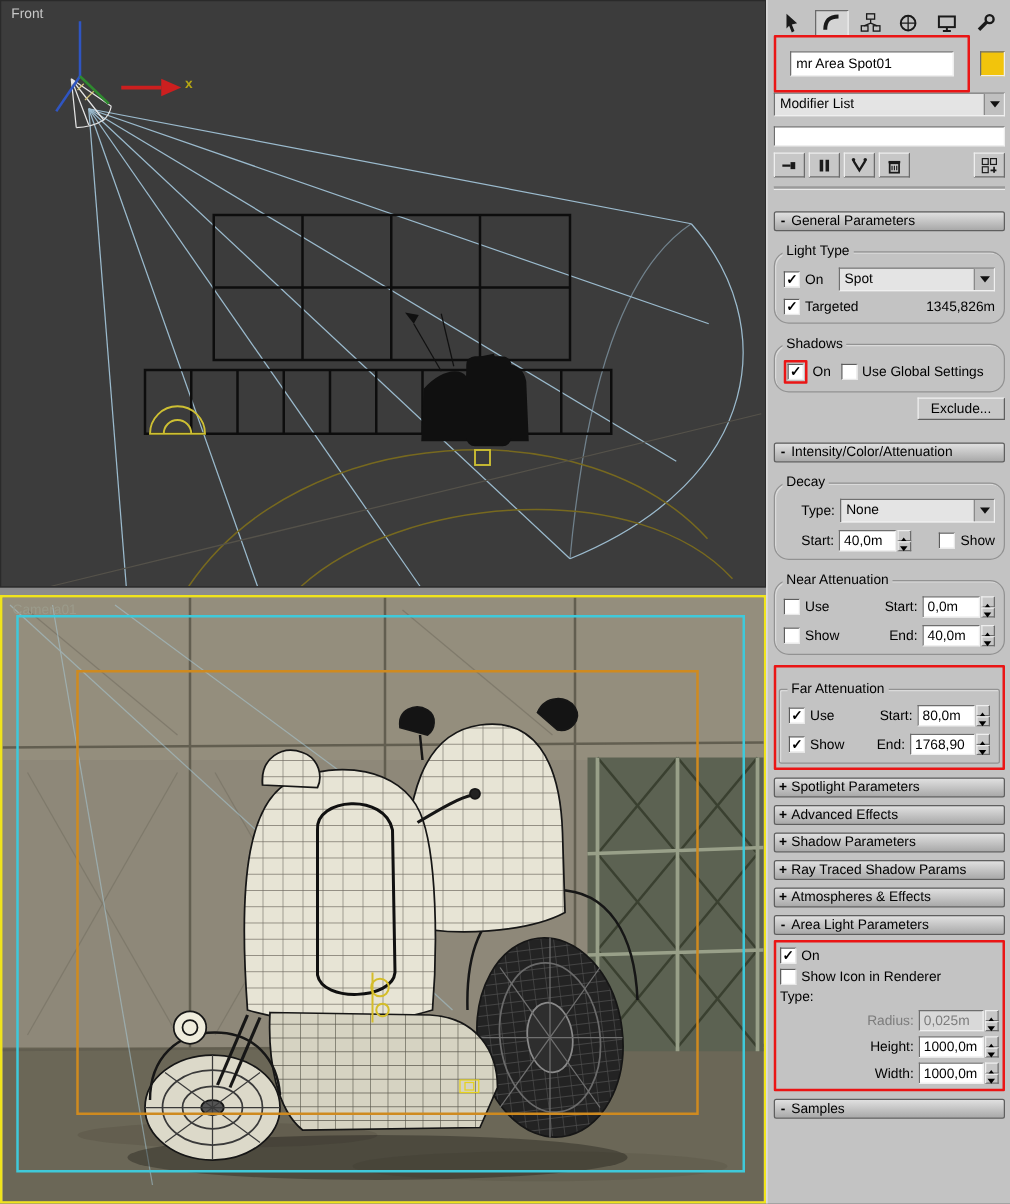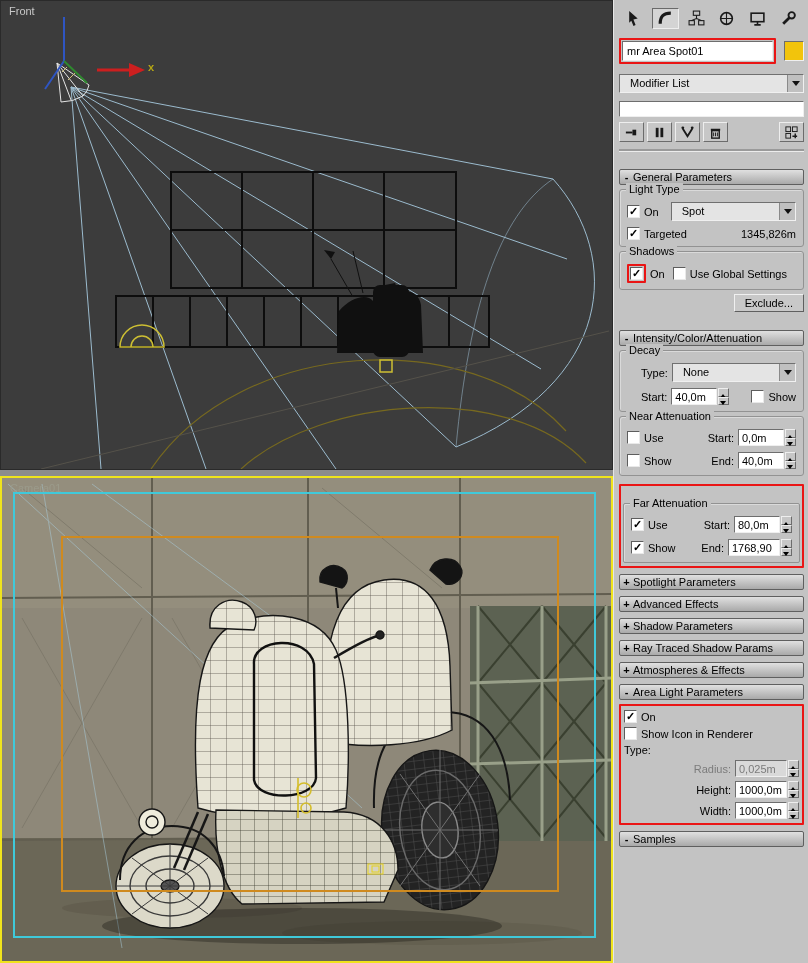--- a/index.html
+++ b/index.html
@@ -29,38 +29,38 @@
 
   .name-row{margin-top:8px;height:26px}
   .name-input{width:100%;height:20px;background:#fff;border:1px solid;border-color:#6e6e6e #efefef #efefef #6e6e6e;
               padding:3px 4px;white-space:nowrap;overflow:hidden;display:block}
   .swatch{width:20px;height:20px;border:1px solid;border-color:#6e6e6e #efefef #efefef #6e6e6e}
   .swatch-obj{background:#f2c40c}
   .swatch-light{width:44px;height:20px;background:#fbf2c7;border:1px solid;border-color:#6e6e6e #efefef #efefef #6e6e6e}
 
   .dd{display:flex;align-items:stretch;height:19px;background:#e4e4e4;border:1px solid;
       border-color:#707070 #f0f0f0 #f0f0f0 #707070}
-  .dd .val{flex:1;padding:2px 10px;white-space:nowrap;overflow:hidden}
+  .dd .val{flex:1;padding:2px 4px;white-space:nowrap;overflow:hidden}
   .dd .arrow{width:16px;background:#c0c0c0;border-left:1px solid #8a8a8a;display:flex;align-items:center;justify-content:center}
   .dd .arrow::after{content:"";border:4px solid transparent;border-top:5px solid #111;margin-top:4px}
 
   .stackbox{margin-top:8px;height:16px;background:#fff;border:1px solid;border-color:#6e6e6e #efefef #efefef #6e6e6e}
   .stacktools{margin-top:4px;height:22px;display:flex;gap:3px;align-items:center}
   .tool{width:25px;height:20px;background:#c7c7c7;border:1px solid;border-color:#eeeeee #6c6c6c #6c6c6c #eeeeee;
         display:flex;align-items:center;justify-content:center}
   .tool.last{margin-left:auto}
   .divider{margin-top:6px;height:2px;background:#9a9a9a;box-shadow:0 1px 0 #ececec}
 
   .rh{height:16px;display:flex;align-items:center;background:linear-gradient(#e0e0e0,#a9a9a9);
       border:1px solid #5f5f5f;border-radius:2px;overflow:hidden}
   .rh .sign{width:13px;text-align:center;font-weight:bold}
   .rh .title{flex:1;text-align:left;margin-right:13px;white-space:nowrap}
   .mt18{margin-top:18px}.mt10{margin-top:10px}.mt8{margin-top:8px}.mt6{margin-top:6px}.mt4{margin-top:4px}
 
-  .gb{position:relative;border:1px solid #929292;border-radius:3px;margin-top:4px;padding:12px 7px 6px 7px;
+  .gb{position:relative;border:1px solid #929292;border-radius:12px;margin-top:16px;padding:12px 7px 6px 7px;
       box-shadow:inset 1px 1px 0 #dadada}
   .gb>.legend{position:absolute;top:-7px;left:6px;background:#c3c3c3;padding:0 3px;white-space:nowrap}
   .gb .row + .row{margin-top:6px}
 
   .cb{width:13px;height:13px;flex:0 0 13px;background:#fff;border:1px solid;
       border-color:#5d5d5d #e9e9e9 #e9e9e9 #5d5d5d;position:relative}
   .cb.checked::after{content:"✓";position:absolute;left:1px;top:-1px;font-size:11px;font-weight:bold;color:#000}
 
   .spin{display:inline-flex;align-items:stretch;height:17px}
   .spin .field{width:46px;background:#fff;border:1px solid;border-color:#6e6e6e #efefef #efefef #6e6e6e;
@@ -70,21 +70,21 @@
   .spin .btns span{flex:1;position:relative;background:#c6c6c6;border:1px solid;border-color:#eee #6c6c6c #6c6c6c #eee}
   .spin .btns .up::after{content:"";position:absolute;left:1px;top:2px;border:3px solid transparent;border-bottom:4px solid #000}
   .spin .btns .dn::after{content:"";position:absolute;left:1px;top:3px;border:3px solid transparent;border-top:4px solid #000}
   .disabled, .disabled .field{color:#7c7c7c}
   .disabled .field{background:#d9d9d9}
 
   .btn{height:18px;background:#c8c8c8;border:1px solid;border-color:#f0f0f0 #5f5f5f #5f5f5f #f0f0f0;
        padding:2px 10px;white-space:nowrap}
 
   .red{border:2px solid #ea1515;border-radius:1px}
-  .red-name{flex:1;padding:1px;margin-right:4px}
+  .red-name{flex:1;padding:11px;margin-right:4px}
   .red-tight{display:inline-flex;padding:1px}
   .red-row{display:flex;align-items:center;gap:4px;padding:3px 2px;margin-top:4px}
   .red-block{margin-top:4px;padding:4px 3px}
   .red-gb{margin-top:8px;padding:8px 2px 3px 2px}
   .red-gb .gb{margin-top:9px;border-radius:2px}
 
   .lbl{white-space:nowrap}
   .indent{margin-left:14px}
   .samples-head{margin-top:6px}
   svg{display:block}

